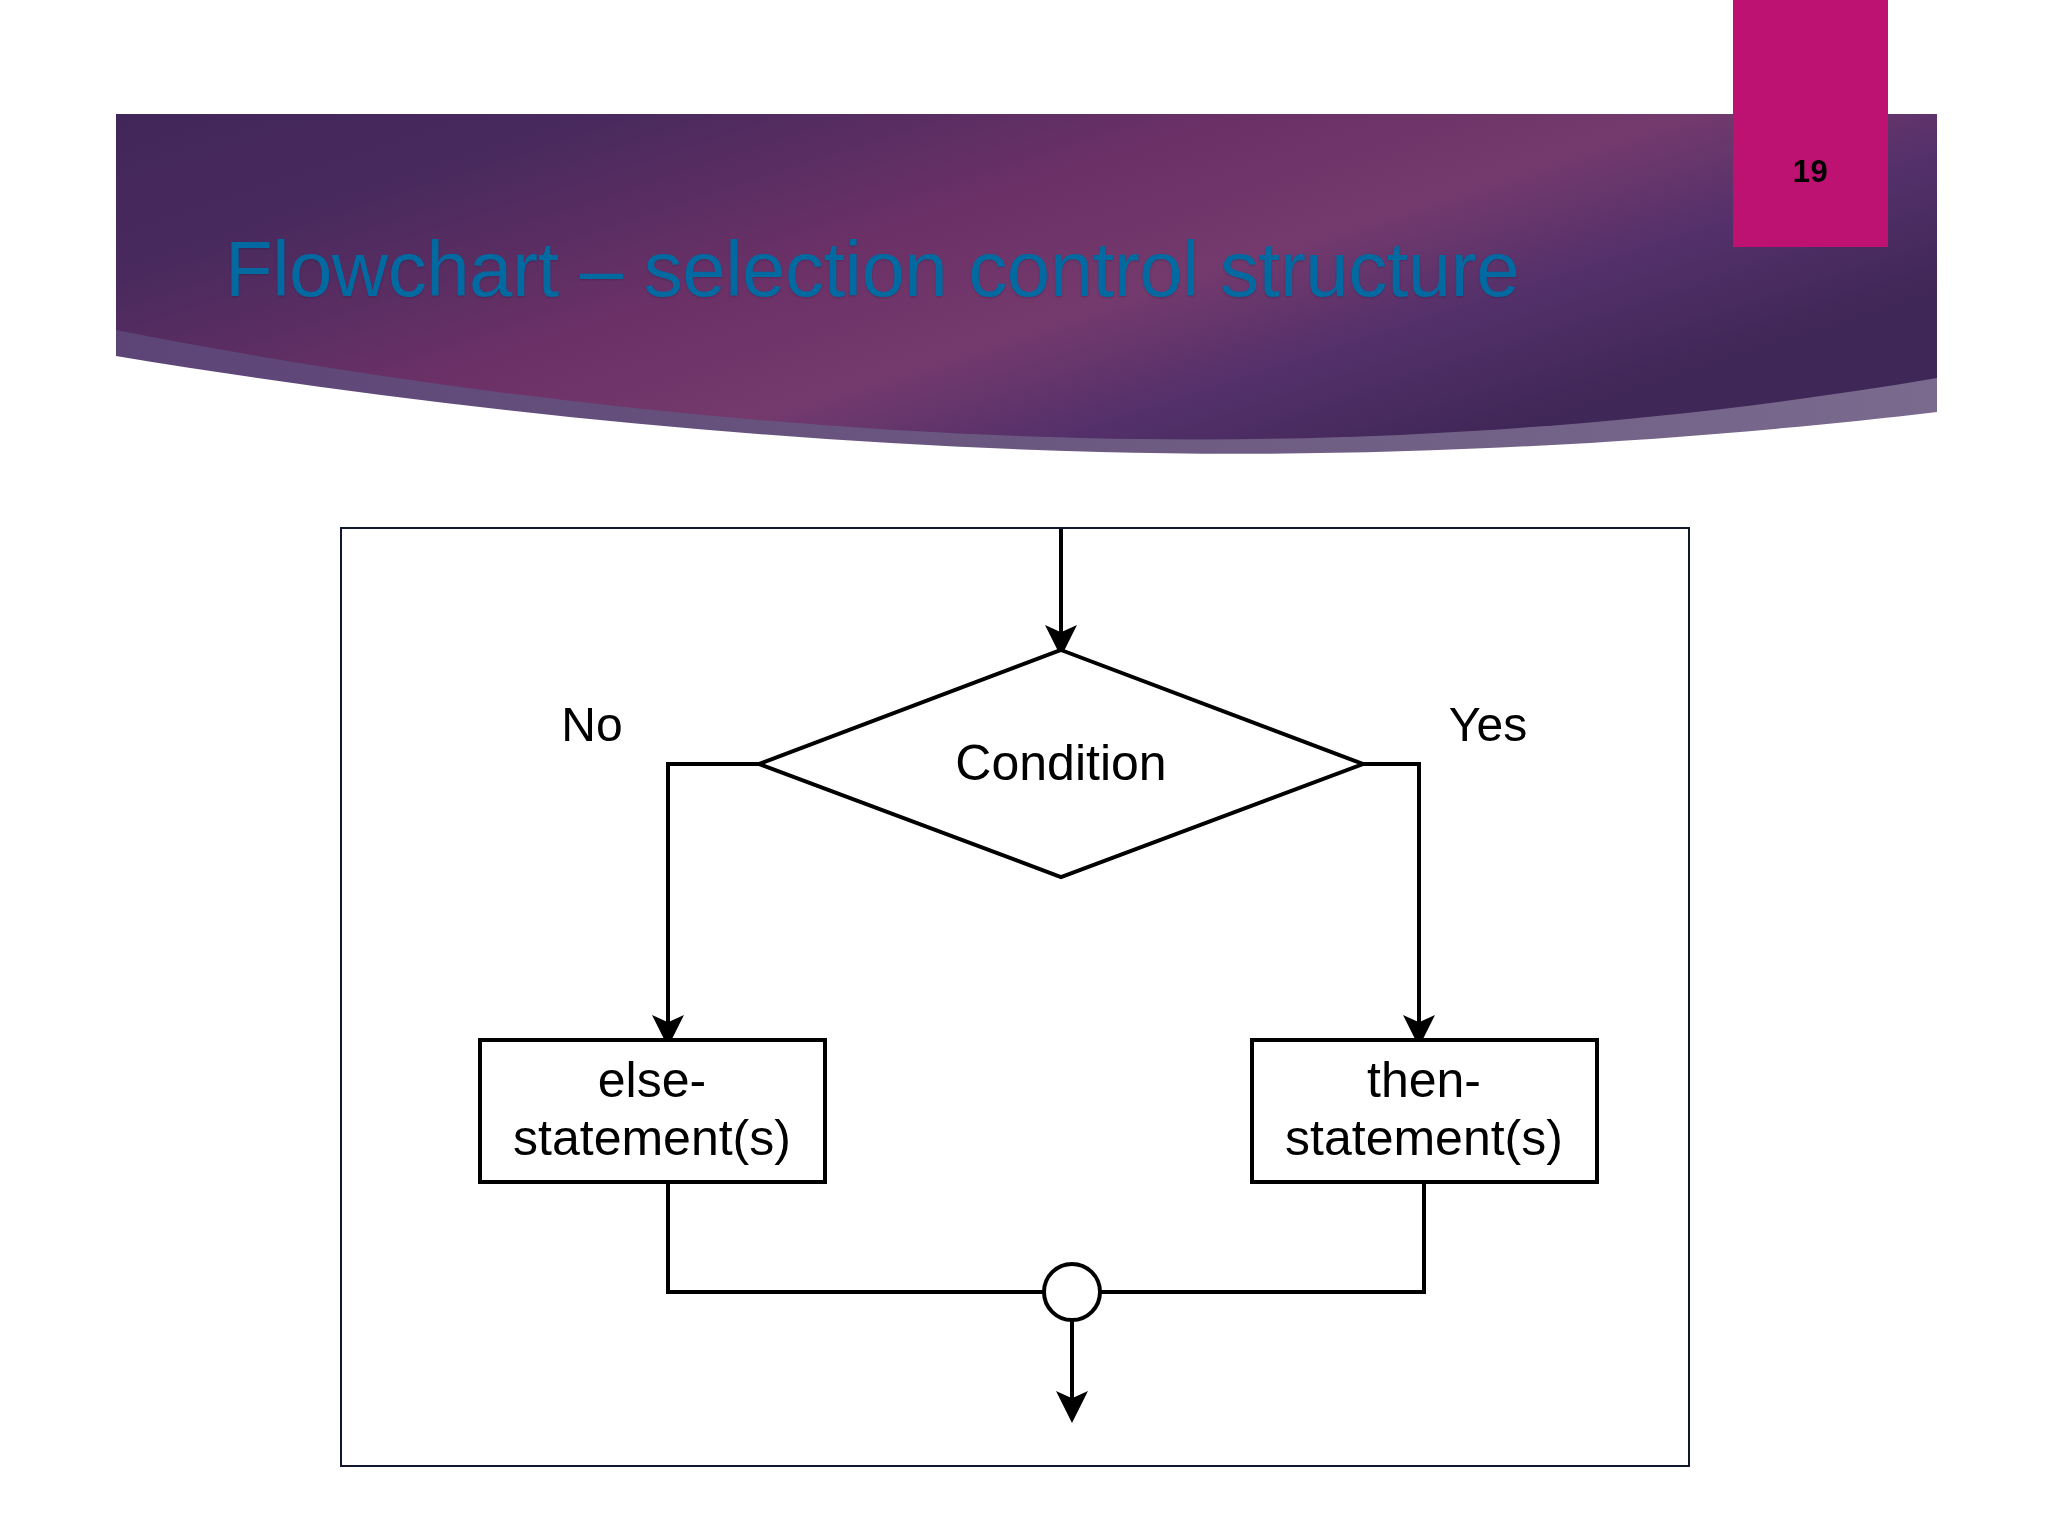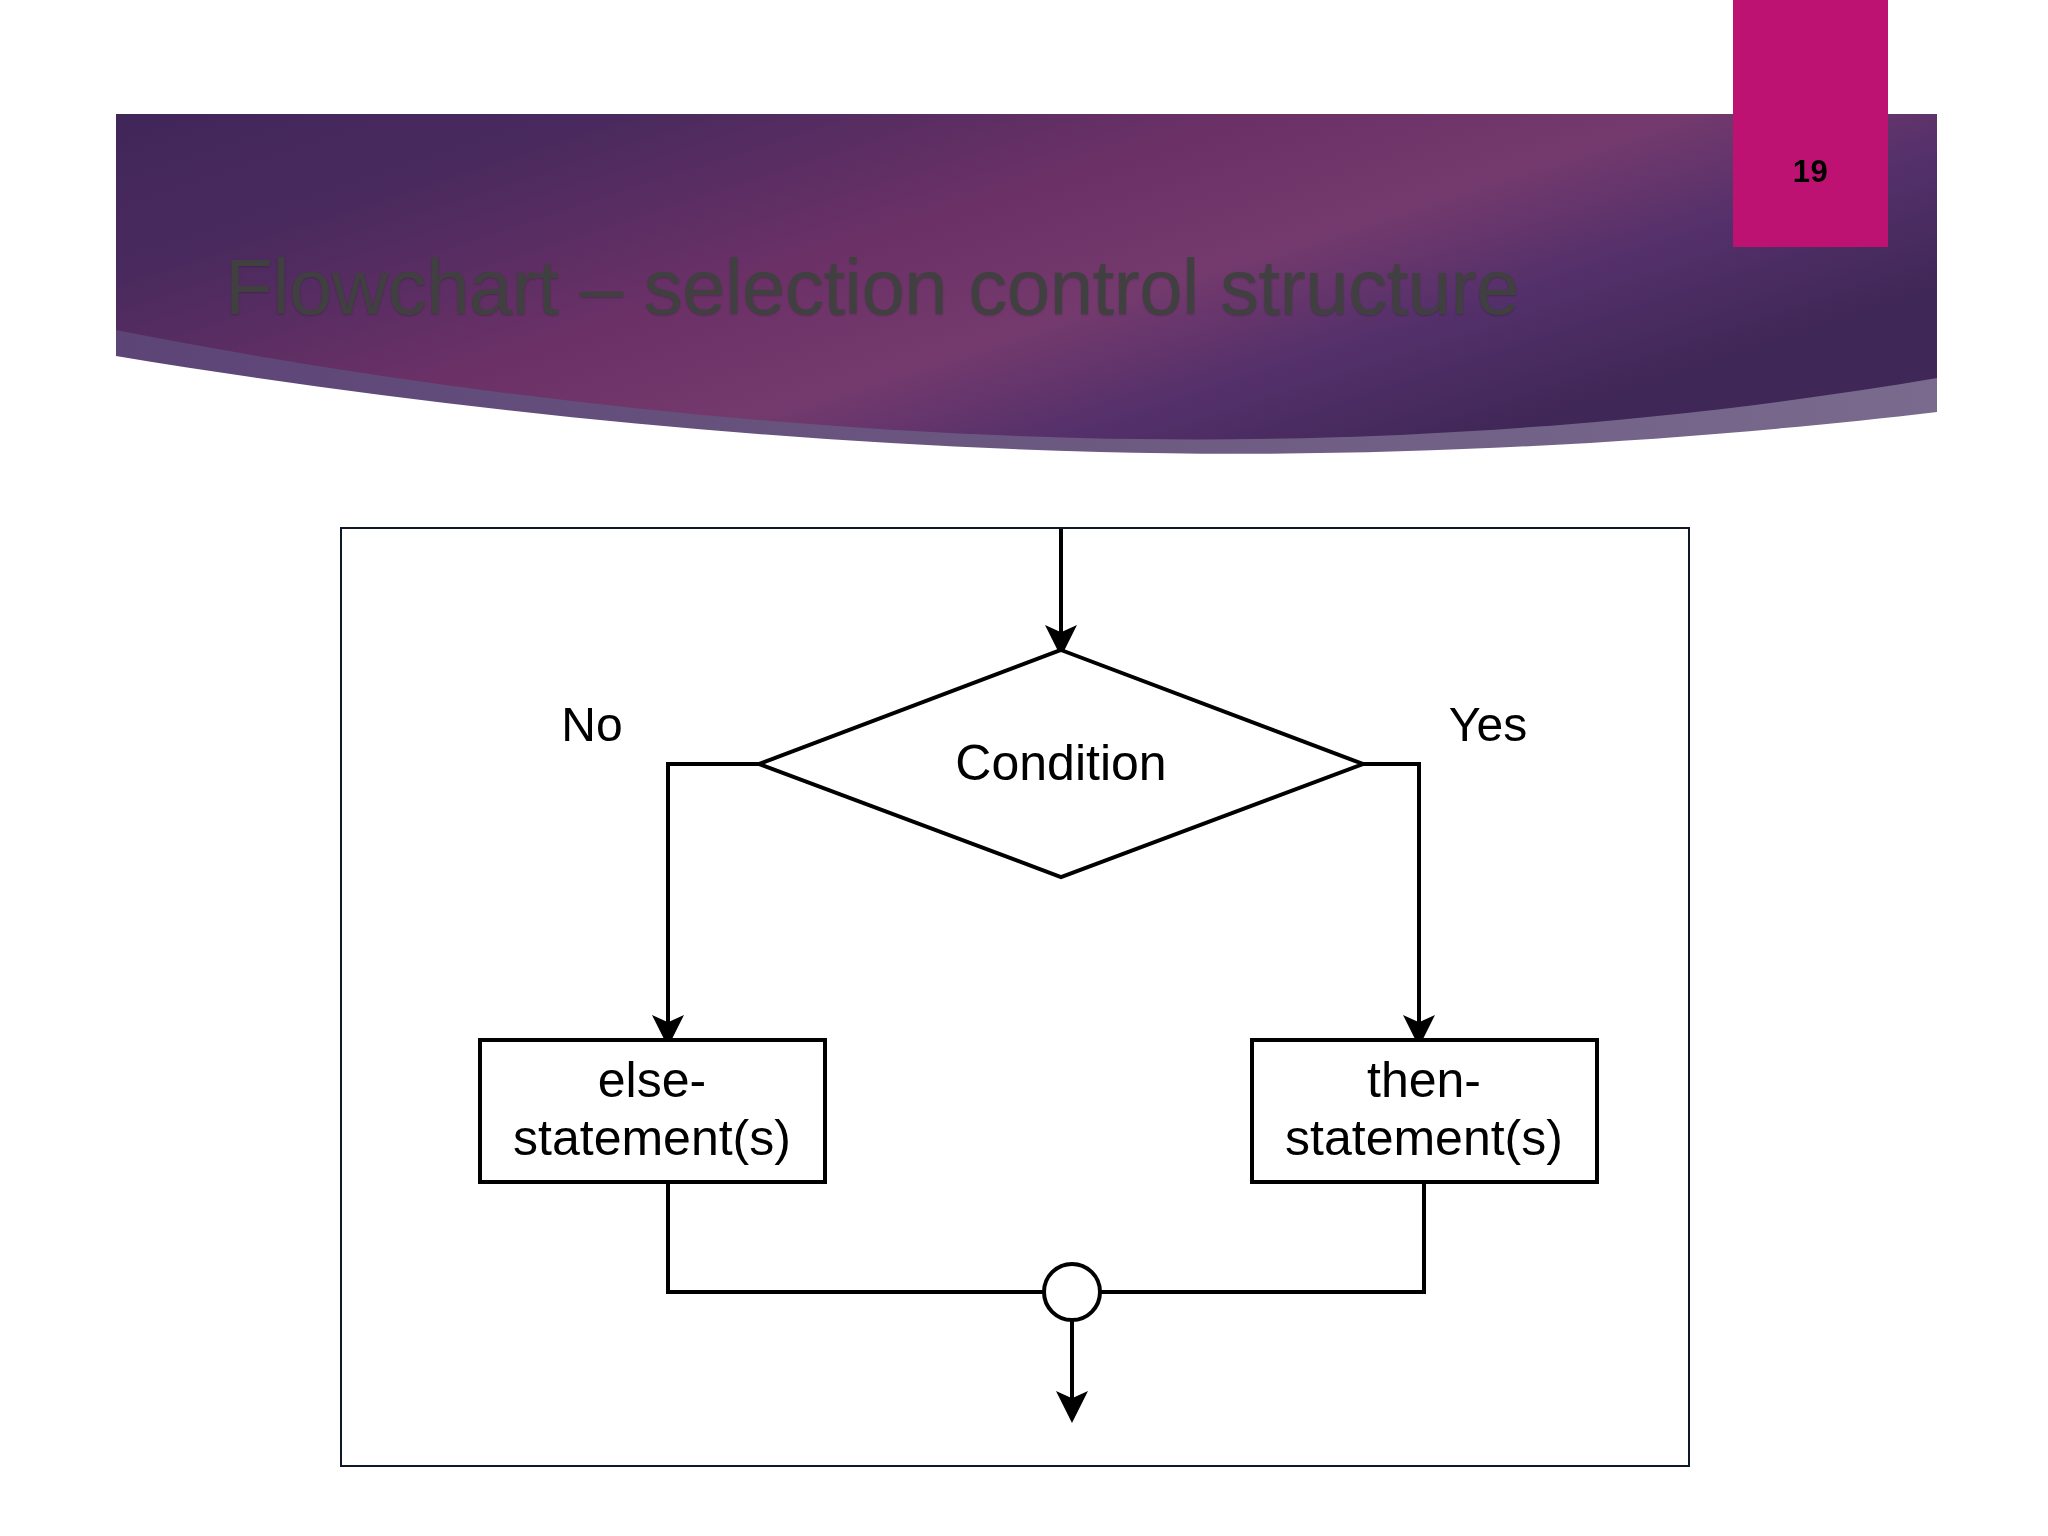--- a/index.html
+++ b/index.html
@@ -59,23 +59,23 @@
     font-weight: bold;
     font-size: 31px;
     letter-spacing: 0.5px;
     line-height: 1;
   }
 
   
   #slide-title {
     position: absolute;
     left: 225px;
-    top: 247px;
+    top: 229px;
     width: 1450px;
-    color: #404040;
+    color: #0369a1;
     font-family: "Liberation Sans", sans-serif;
     font-weight: 400;
     font-size: 78px;
     line-height: 1.05;
     letter-spacing: -0.5px;
     white-space: nowrap;
     text-shadow: 0 1px 2px rgba(0,0,0,0.18);
   }
 
   

